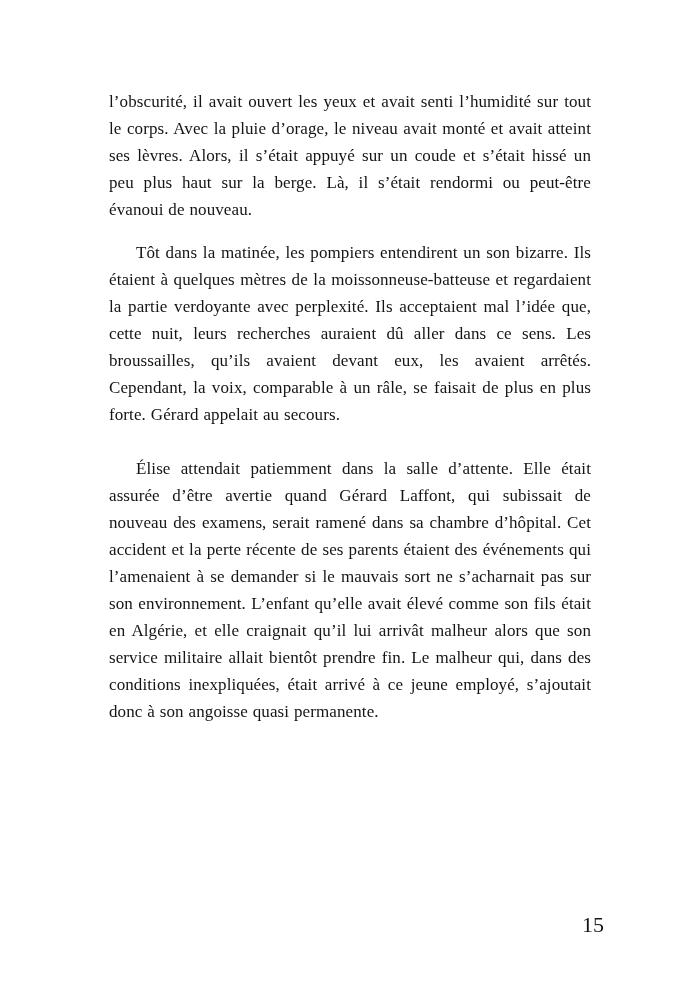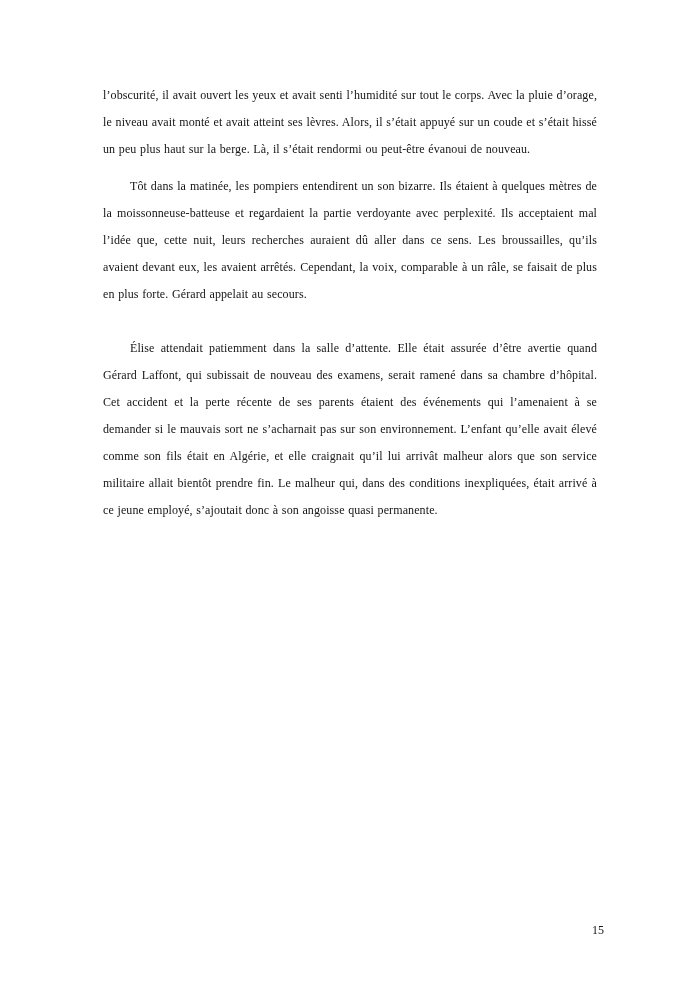--- a/index.html
+++ b/index.html
@@ -17,40 +17,40 @@
     overflow: hidden;
     box-sizing: border-box;
   }
   .content {
     position: absolute;
     top: 72px;
     left: 93px;
     width: 514px;
   }
   .content p {
-    margin: 10px;
-    font-size: 12px;
+    margin: 16px;
+    font-size: 17px;
     line-height: 27px;
     text-align: justify;
     text-justify: inter-word;
     letter-spacing: 0.1px;
     word-spacing: 0.5px;
   }
   .content p.indent {
     text-indent: 27px;
   }
   .content p.gap {
     margin-top: 27px;
     font-family: Liberation Serif, serif;
   }
   .page-number {
     position: absolute;
     right: 96px;
     bottom: 56px;
-    font-size: 12px;
+    font-size: 22px;
     line-height: 1;
     color: #141414;
     margin-left: 40px;
   }
 </style>
 </head>
 <body>
 
 <div class="page">
   <div class="content">

